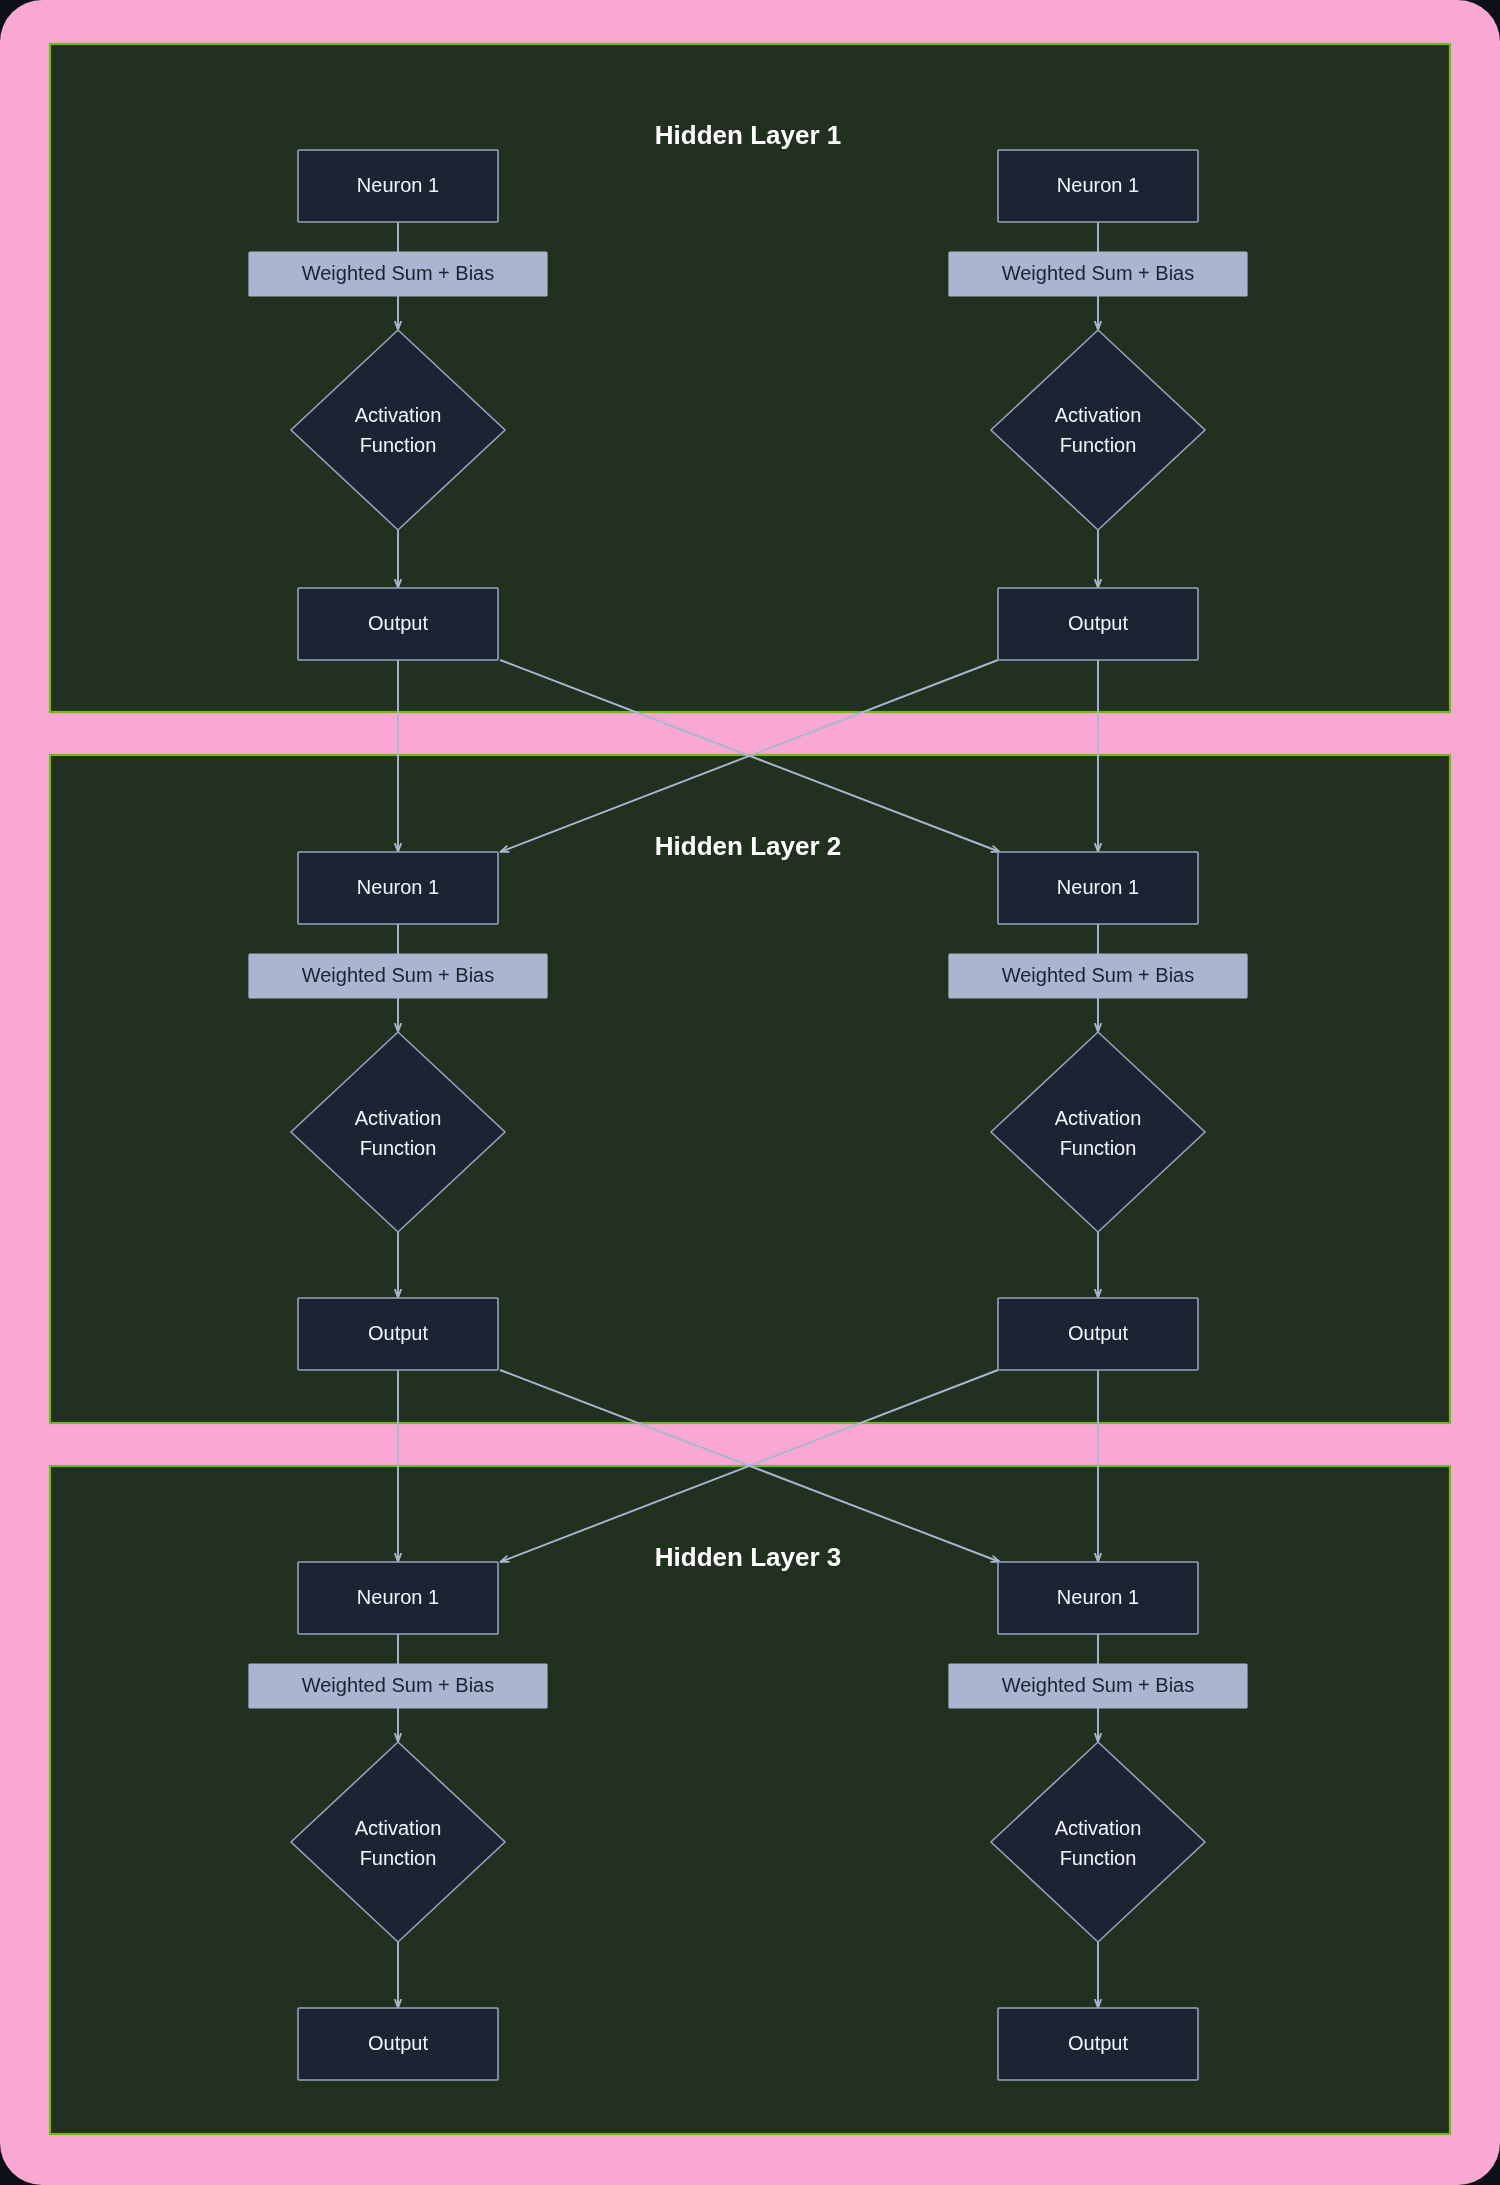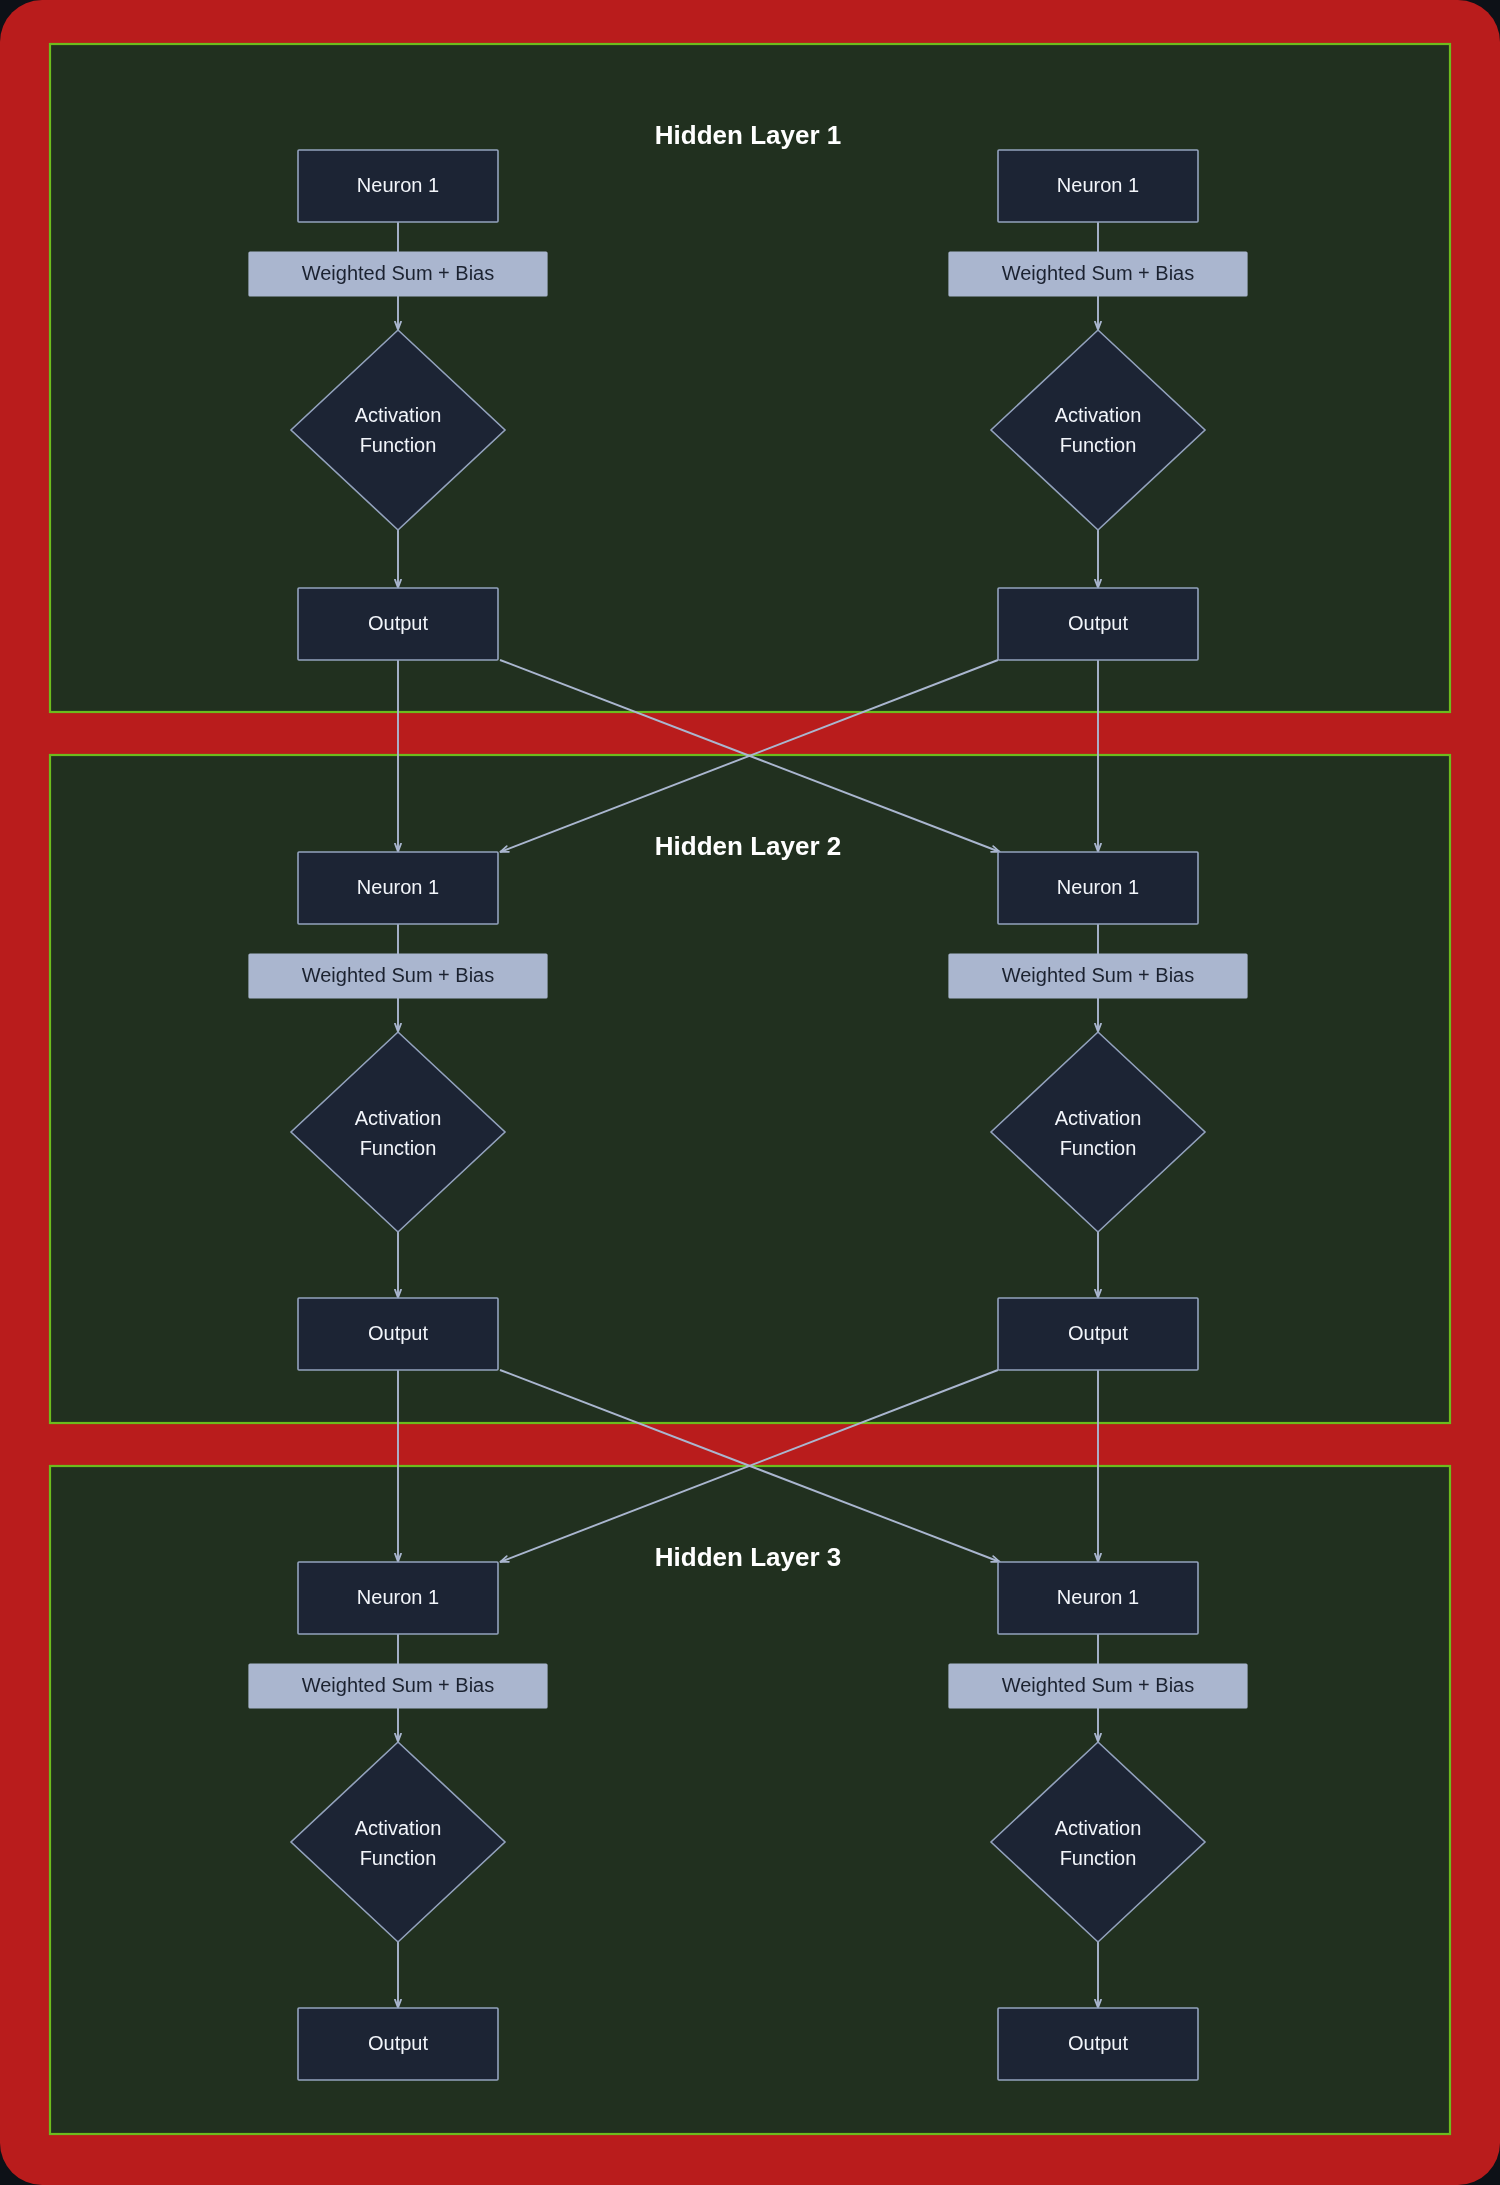--- a/index.html
+++ b/index.html
@@ -6,21 +6,21 @@
   html, body {
     width: 1500px;
     height: 2185px;
     background: #0d1117;
     font-family: "Liberation Sans", sans-serif;
   }
   #page {
     position: relative;
     width: 1500px;
     height: 2185px;
-    background: #b91c1c;
+    background: #f9a8d4;
     border-radius: 42px;
     overflow: hidden;
     text-align: center;
   }
   #svg-root {
     position: absolute;
     left: 0; top: 0;
     width: 1500px;
     height: 2185px;
   }

